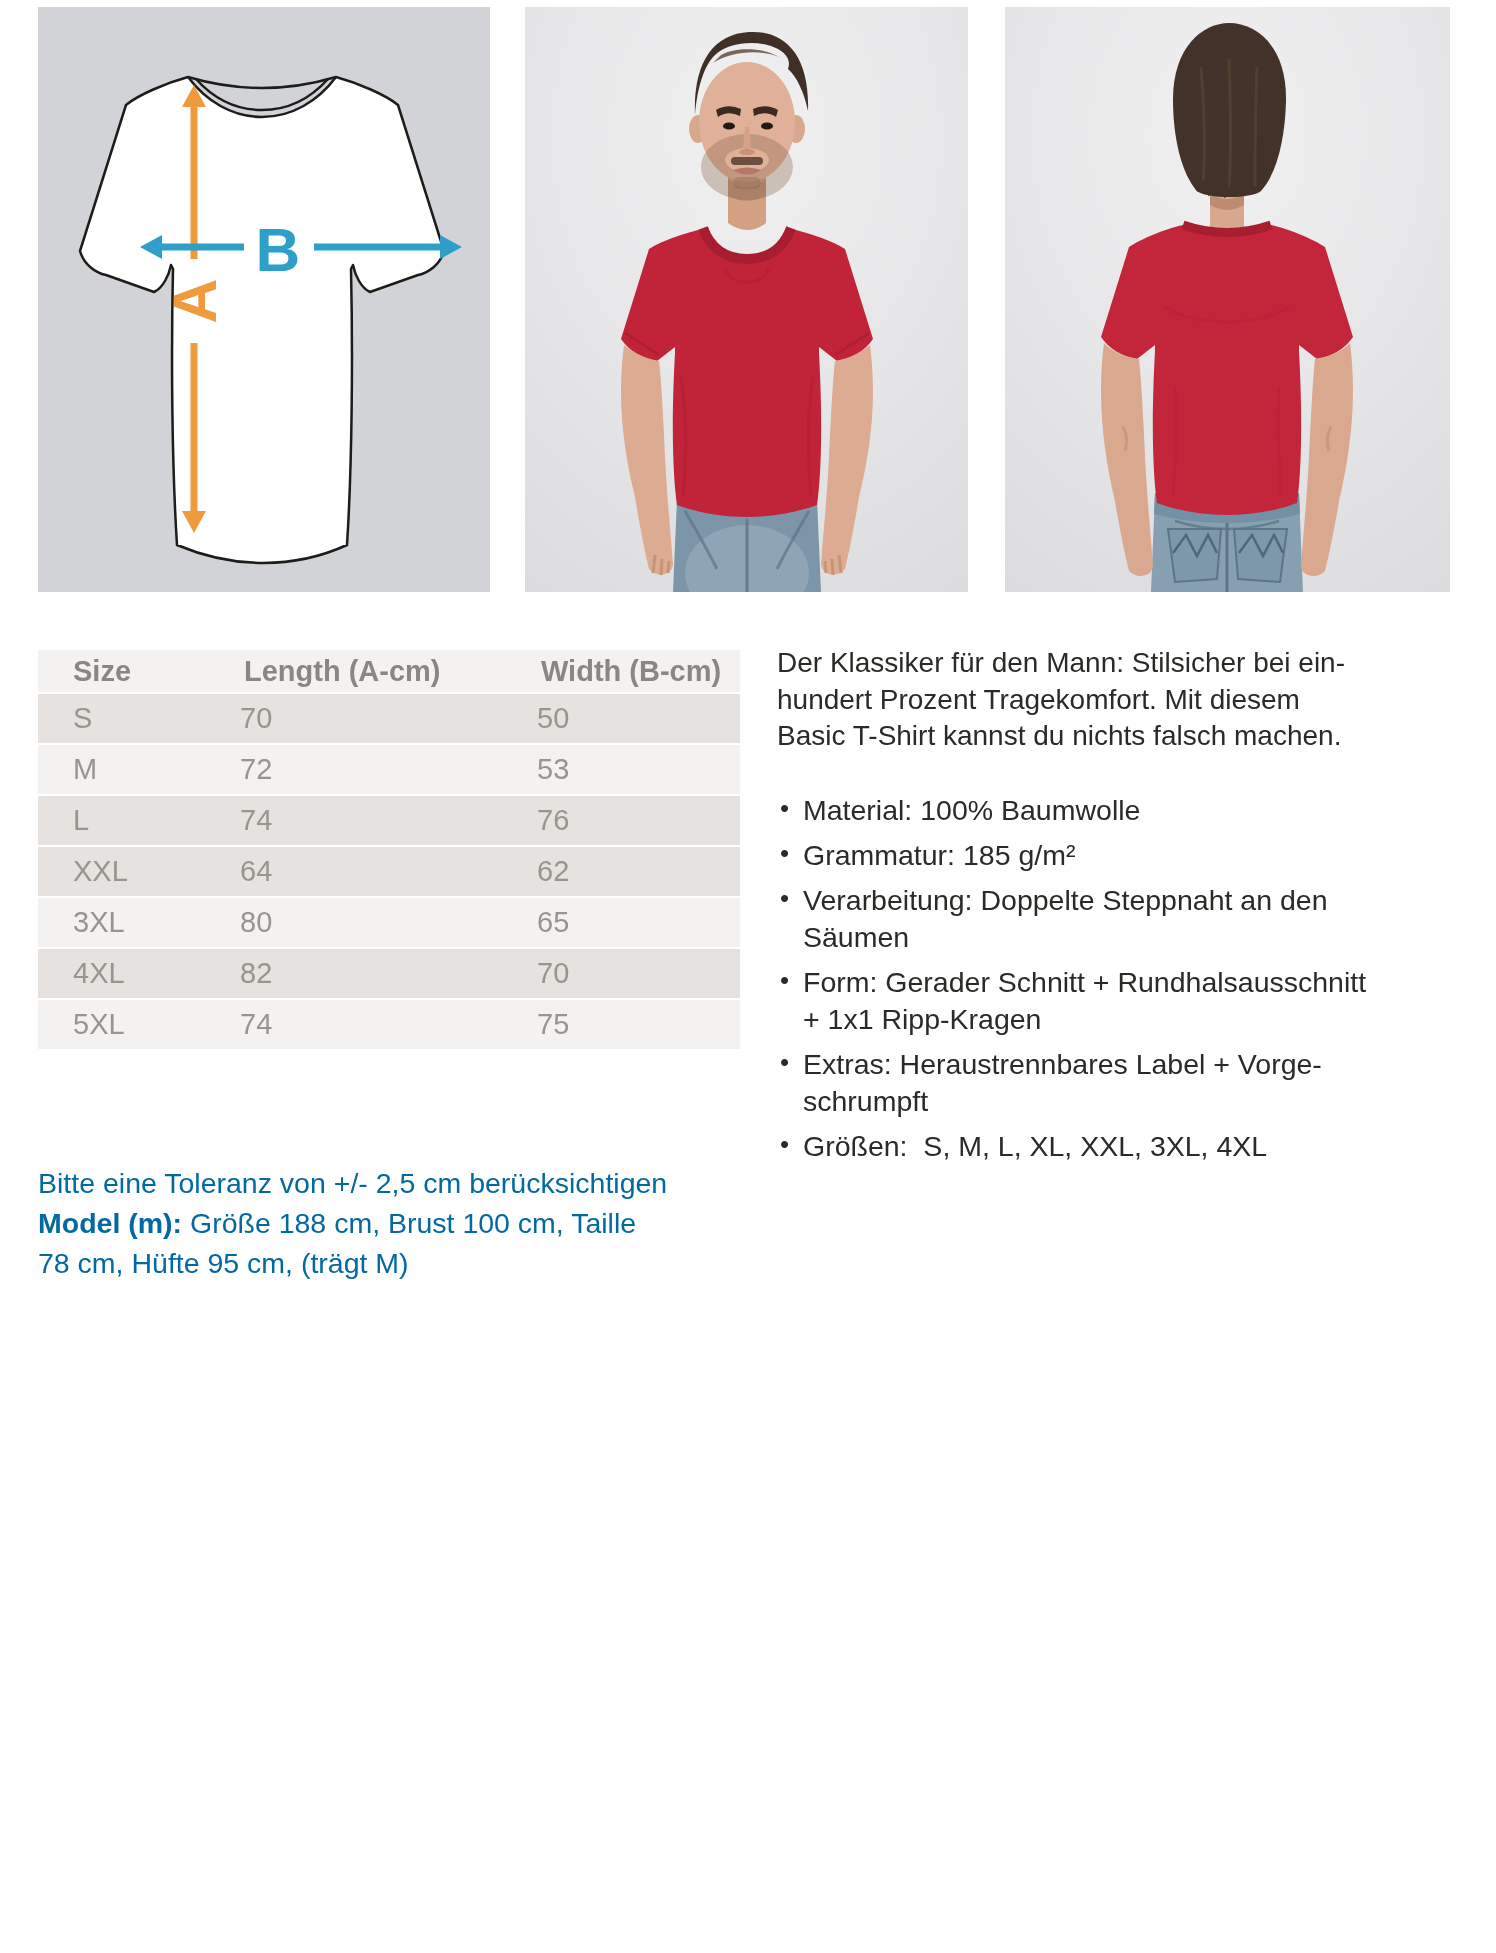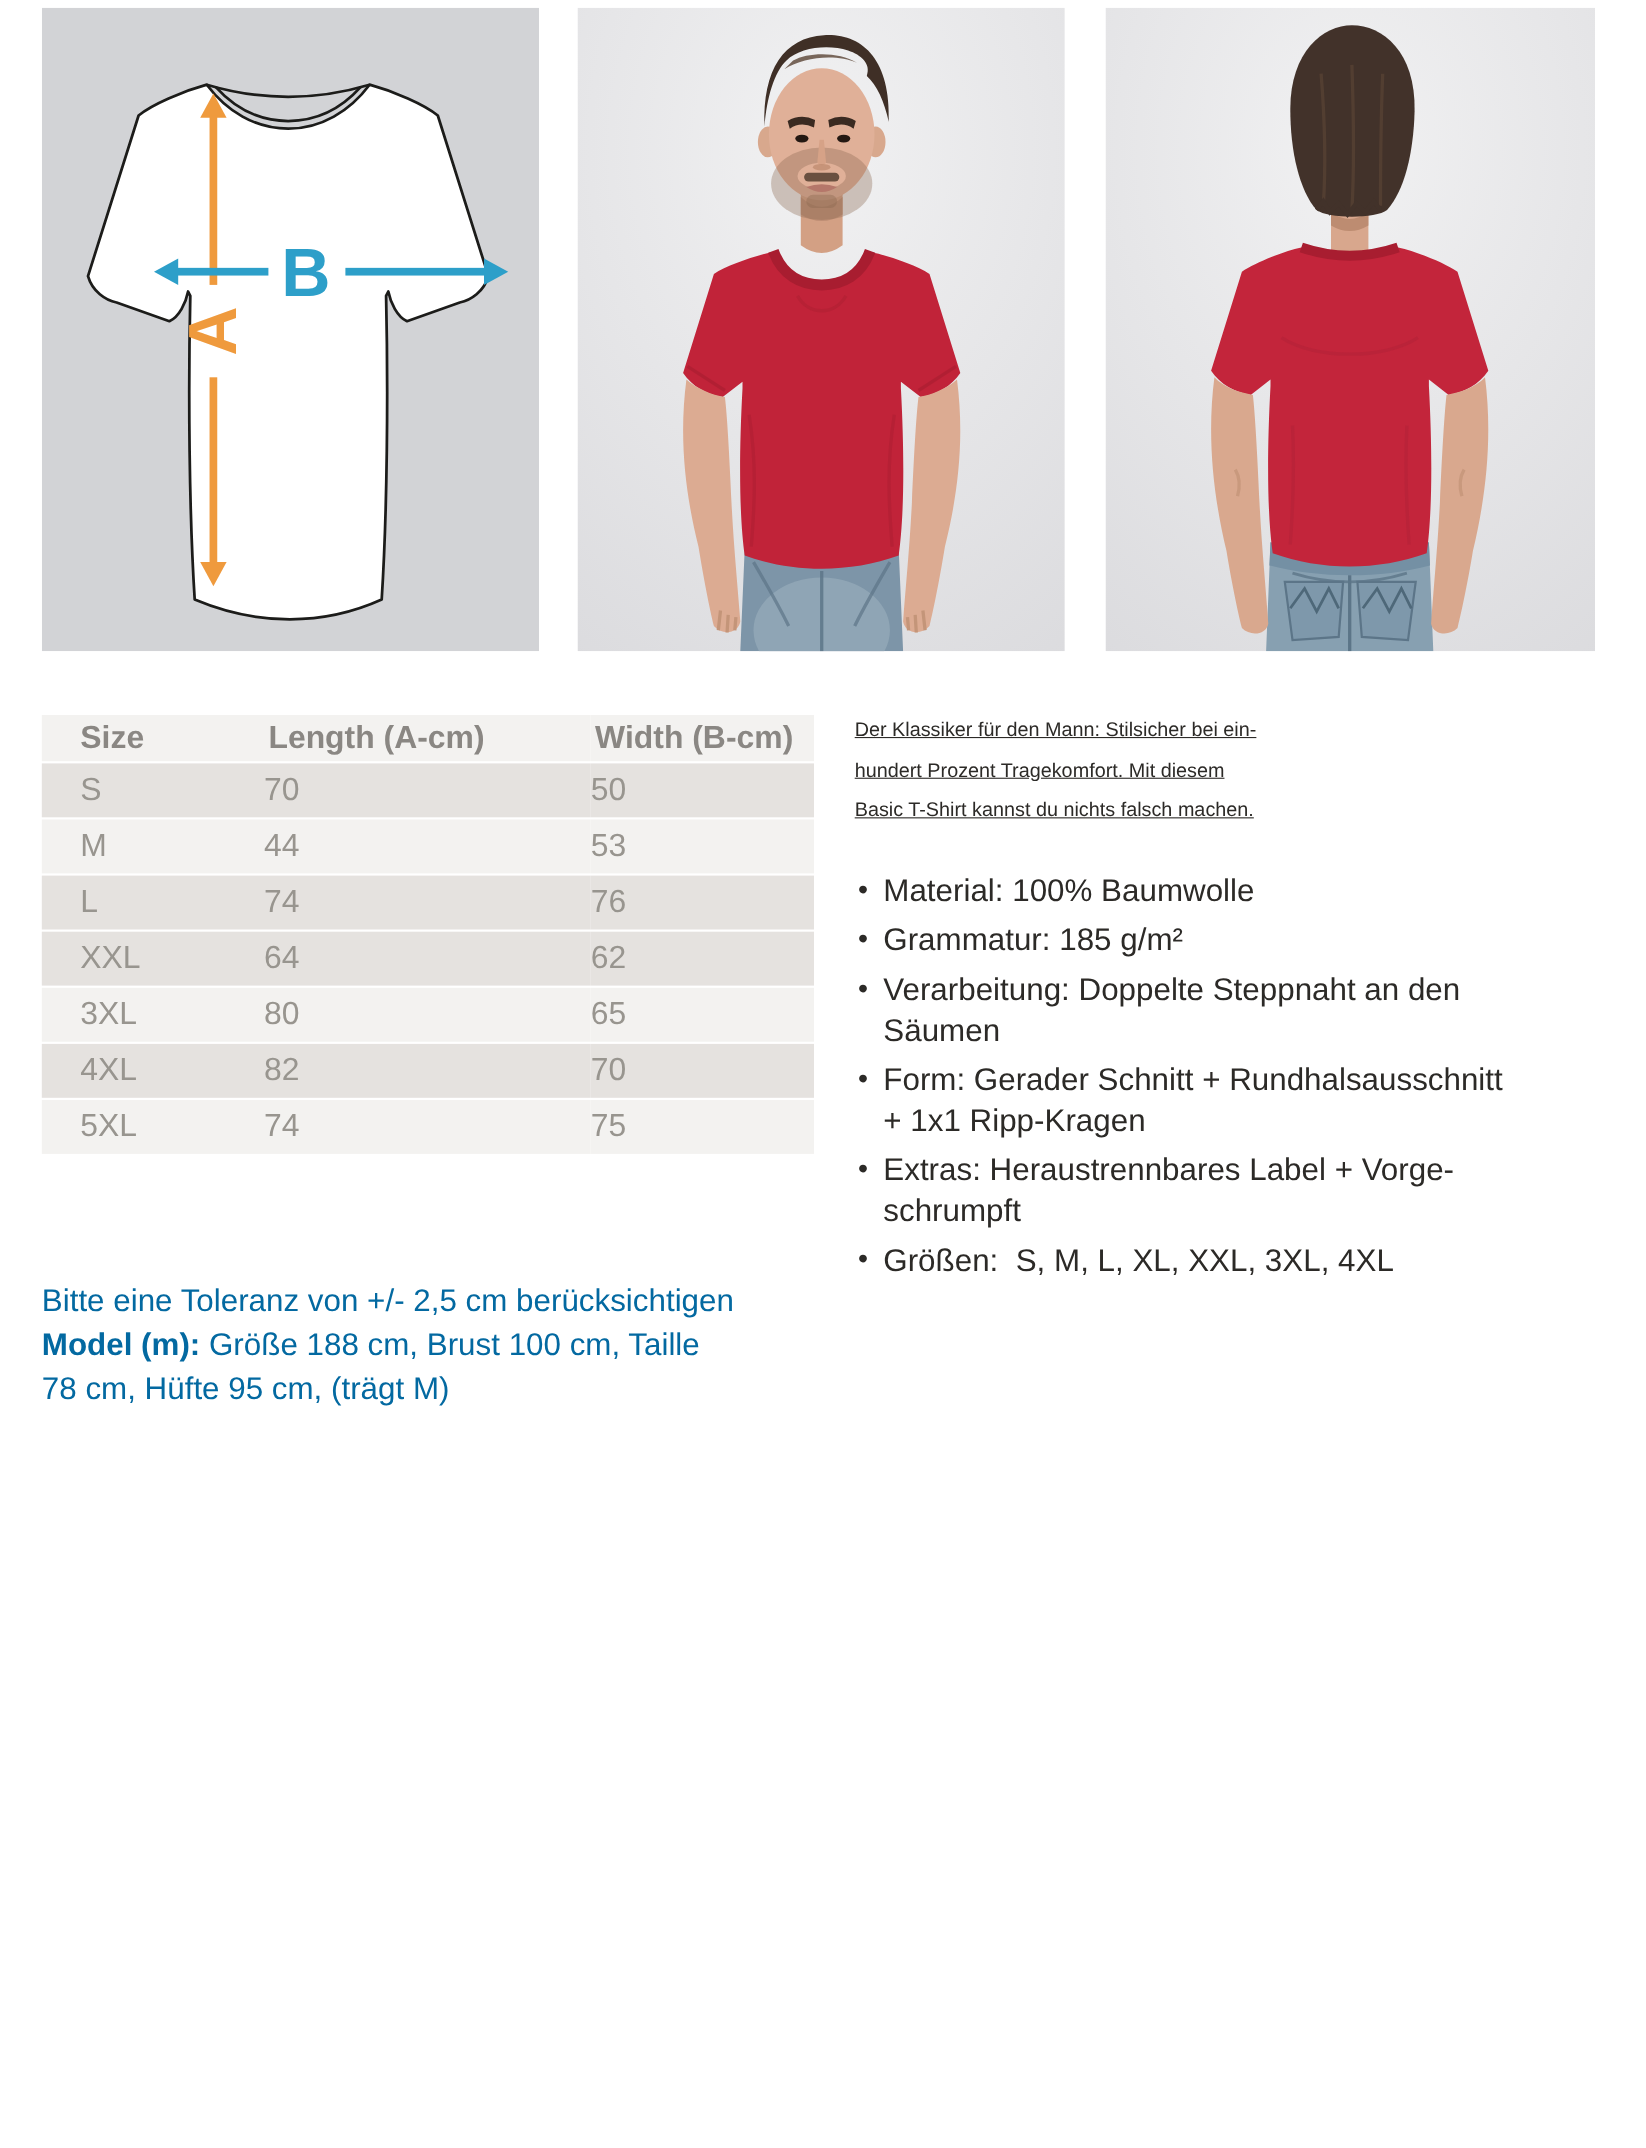--- a/index.html
+++ b/index.html
@@ -25,21 +25,21 @@
   table.size-table th:first-child, table.size-table td:first-child{padding-left:35px;}
 
   
   .notes{position:absolute;left:38px;top:1163px;width:680px;font-size:28.5px;
     line-height:40px;color:#0369a1;}
   .notes .nline{white-space:nowrap;}
   .notes b{font-weight:700;}
 
   
   .details{position:absolute;left:777px;top:645px;width:690px;color:#2c2a27;}
-  .details .intro{font-size:18px;line-height:36.5px;white-space:pre-wrap;margin:0 0 37px 0;text-decoration:underline;}
+  .details .intro{font-size:28px;line-height:36.5px;white-space:pre-wrap;margin:0 0 37px 0;}
   .details ul{list-style:none;margin:0;padding:0;}
   .details li{position:relative;padding-left:26px;margin-bottom:8px;
     font-size:28.5px;line-height:37px;}
   .details li .blt{position:absolute;left:3px;top:-2px;font-size:26px;color:#2c2a27;}
   .details li .itxt{white-space:pre-wrap;}
 </style>
 </head>
 <body>
 
 <div class="page">
@@ -201,21 +201,21 @@
       </tr>
     </thead>
     <tbody>
       <tr class="dark">
         <td>S</td>
         <td>70</td>
         <td>50</td>
       </tr>
       <tr class="light">
         <td>M</td>
-        <td>44</td>
+        <td>72</td>
         <td>53</td>
       </tr>
       <tr class="dark">
         <td>L</td>
         <td>74</td>
         <td>76</td>
       </tr>
       <tr class="dark">
         <td>XXL</td>
         <td>64</td>

